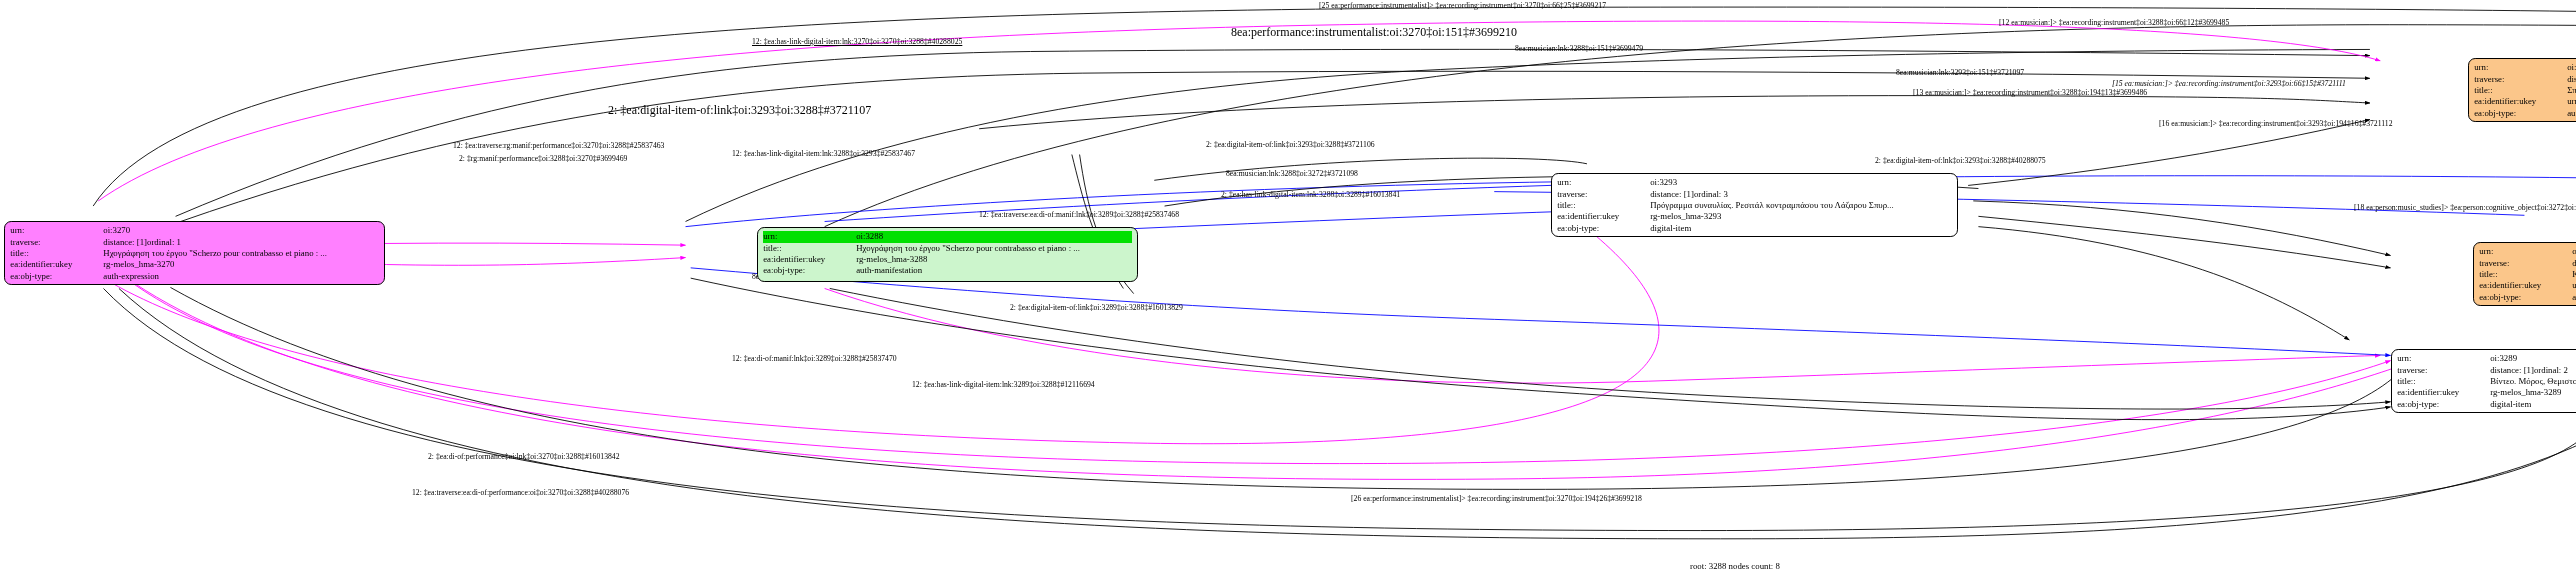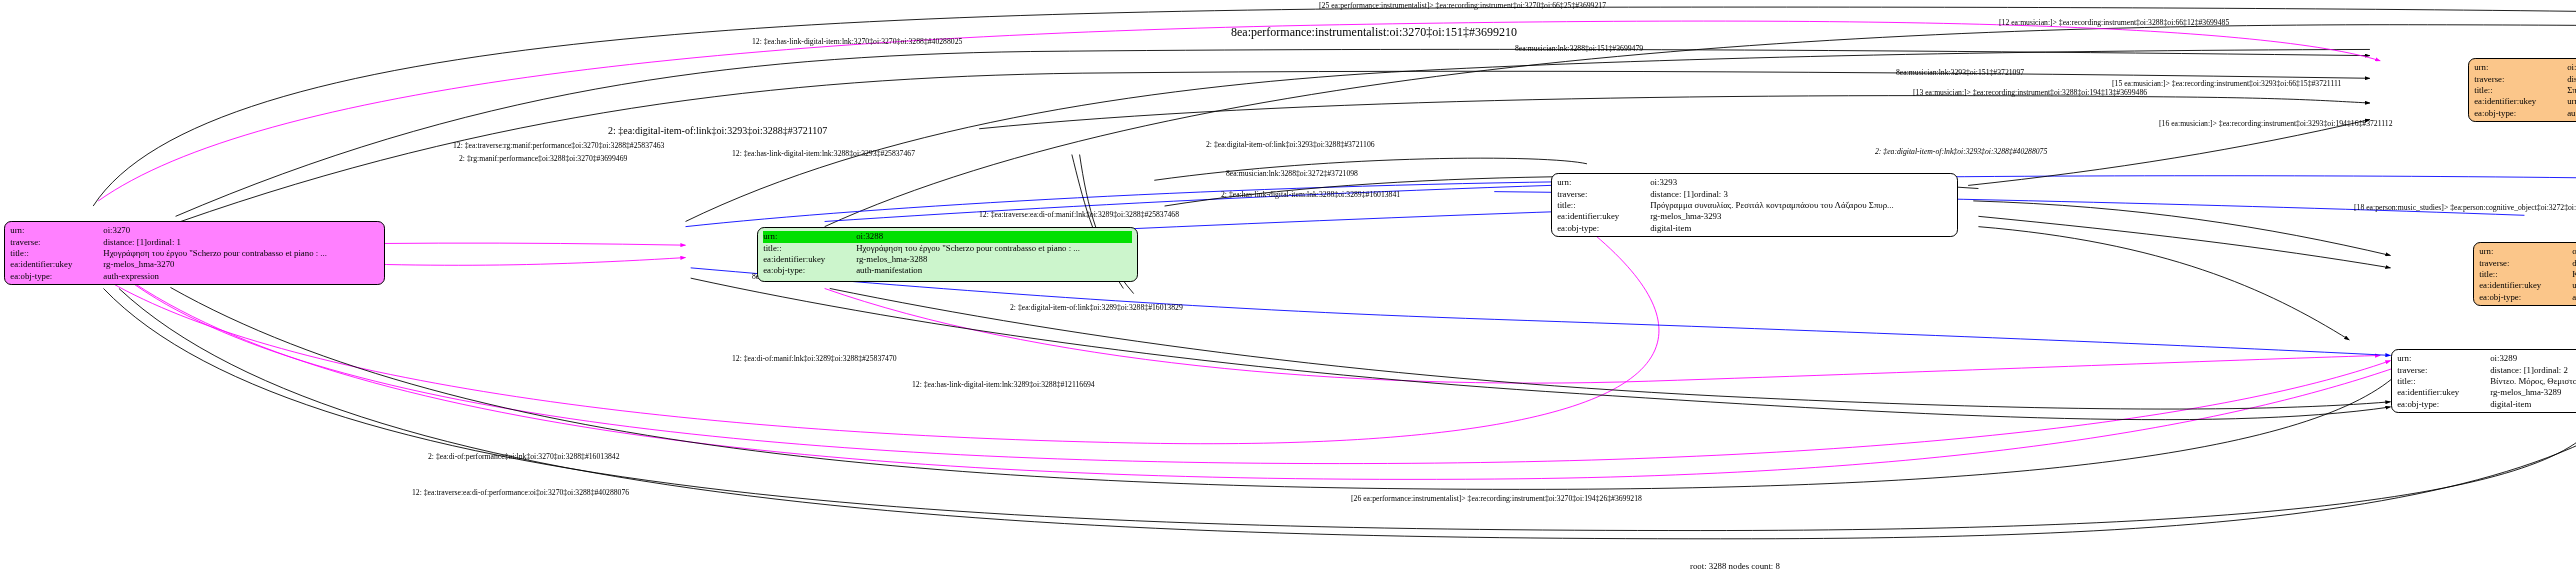--- a/index.html
+++ b/index.html
@@ -124,33 +124,33 @@
       <path d="M2080,300 C2100,380 2120,470 2180,560" stroke="#000000"></path>
       <path d="M2095,300 C2110,400 2130,490 2200,570" stroke="#000000"></path>
       <path d="M2240,350 C2600,300 3000,300 3080,318" stroke="#000000"></path>
       <path d="M2260,400 C2700,330 3300,330 3840,366" stroke="#000000"></path>
     </g>
   </svg>
 
   <div class="elabel" style="left:1319px;top:2.1px;font-size:7.7px;">[25 ea:performance:instrumentalist]&gt; ‡ea:recording:instrument‡oi:3270‡oi:66‡25‡#3699217</div>
   <div class="elabel" style="left:1999px;top:18.5px;font-size:7.7px;">[12 ea:musician:]&gt; ‡ea:recording:instrument‡oi:3288‡oi:66‡12‡#3699485</div>
   <div class="elabel" style="left:1231px;top:26px;font-size:12px;">8ea:performance:instrumentalist:oi:3270‡oi:151‡#3699210</div>
-  <div class="elabel" style="left:752px;top:38px;font-size:7.7px;">12: ‡ea:has-link-digital-item:lnk:3270‡oi:3270‡oi:3288‡#40288025</div>
+  <div class="elabel" style="left:752px;top:38px;font-size:7.7px;text-decoration:underline;">12: ‡ea:has-link-digital-item:lnk:3270‡oi:3270‡oi:3288‡#40288025</div>
   <div class="elabel" style="left:1515px;top:45px;font-size:7.7px;">8ea:musician:lnk:3288‡oi:151‡#3699479</div>
 
   <div class="elabel" style="left:1896px;top:69px;font-size:7.7px;">8ea:musician:lnk:3293‡oi:151‡#3721097</div>
   <div class="elabel" style="left:1886px;top:89px;font-size:7.7px;padding-left:27px;">[13 ea:musician:]&gt; ‡ea:recording:instrument‡oi:3288‡oi:194‡13‡#3699486</div>
-  <div class="elabel" style="left:2112px;top:80px;font-size:7.7px;">[15 ea:musician:]&gt; ‡ea:recording:instrument‡oi:3293‡oi:66‡15‡#3721111</div>
-  <div class="elabel" style="left:608px;top:104px;font-size:10px;margin-top:22px;">2: ‡ea:digital-item-of:link‡oi:3293‡oi:3288‡#3721107</div>
+  <div class="elabel" style="left:2112px;top:80px;font-size:7.7px;font-style:italic;">[15 ea:musician:]&gt; ‡ea:recording:instrument‡oi:3293‡oi:66‡15‡#3721111</div>
+  <div class="elabel" style="left:608px;top:104px;font-size:12px;">2: ‡ea:digital-item-of:link‡oi:3293‡oi:3288‡#3721107</div>
   <div class="elabel" style="left:1206px;top:141px;font-size:7.7px;">2: ‡ea:digital-item-of:link‡oi:3293‡oi:3288‡#3721106</div>
   <div class="elabel" style="left:732px;top:150px;font-size:7.7px;">12: ‡ea:has-link-digital-item:lnk:3288‡oi:3293‡#25837467</div>
   <div class="elabel" style="left:453px;top:142px;font-size:7.7px;">12: ‡ea:traverse:rg:manif:performance‡oi:3270‡oi:3288‡#25837463</div>
   <div class="elabel" style="left:459px;top:155px;font-size:7.7px;">2: ‡rg:manif:performance‡oi:3288‡oi:3270‡#3699469</div>
   <div class="elabel" style="left:2159px;top:120px;font-size:7.7px;">[16 ea:musician:]&gt; ‡ea:recording:instrument‡oi:3293‡oi:194‡16‡#3721112</div>
-  <div class="elabel" style="left:1875px;top:148px;font-size:7.7px;font-style:italic;">2: ‡ea:digital-item-of:lnk‡oi:3293‡oi:3288‡#40288075</div>
+  <div class="elabel" style="left:1875px;top:157px;font-size:7.7px;">2: ‡ea:digital-item-of:lnk‡oi:3293‡oi:3288‡#40288075</div>
   <div class="elabel" style="left:1226px;top:170px;font-size:7.7px;text-align:center;">8ea:musician:lnk:3288‡oi:3272‡#3721098</div>
   <div class="elabel" style="left:2354px;top:204px;font-size:7.7px;">[18 ea:person:music_studies]&gt; ‡ea:person:cognitive_object‡oi:3272‡oi:194‡18‡#3928160</div>
 
   <div class="elabel" style="left:1221px;top:191px;font-size:7.7px;">2: ‡ea:has-link-digital-item:lnk:3288‡oi:3289‡#16013841</div>
   <div class="elabel" style="left:979px;top:211px;font-size:7.7px;">12: ‡ea:traverse:ea:di-of:manif:lnk‡oi:3289‡oi:3288‡#25837468</div>
   <div class="elabel" style="left:752px;top:273px;font-size:7.7px;">8ea:performance:instrumentalist‡oi:3270‡oi:3272‡#3699211</div>
   <div class="elabel" style="left:1010px;top:304px;font-size:7.7px;">2: ‡ea:digital-item-of:link‡oi:3289‡oi:3288‡#16013829</div>
   <div class="elabel" style="left:732px;top:355px;font-size:7.7px;">12: ‡ea:di-of:manif:lnk‡oi:3289‡oi:3288‡#25837470</div>
   <div class="elabel" style="left:912px;top:381px;font-size:7.7px;">12: ‡ea:has-link-digital-item:lnk:3289‡oi:3288‡#12116694</div>
   <div class="elabel" style="left:428px;top:453px;font-size:7.7px;">2: ‡ea:di-of:performance‡oi:lnk‡oi:3270‡oi:3288‡#16013842</div>

